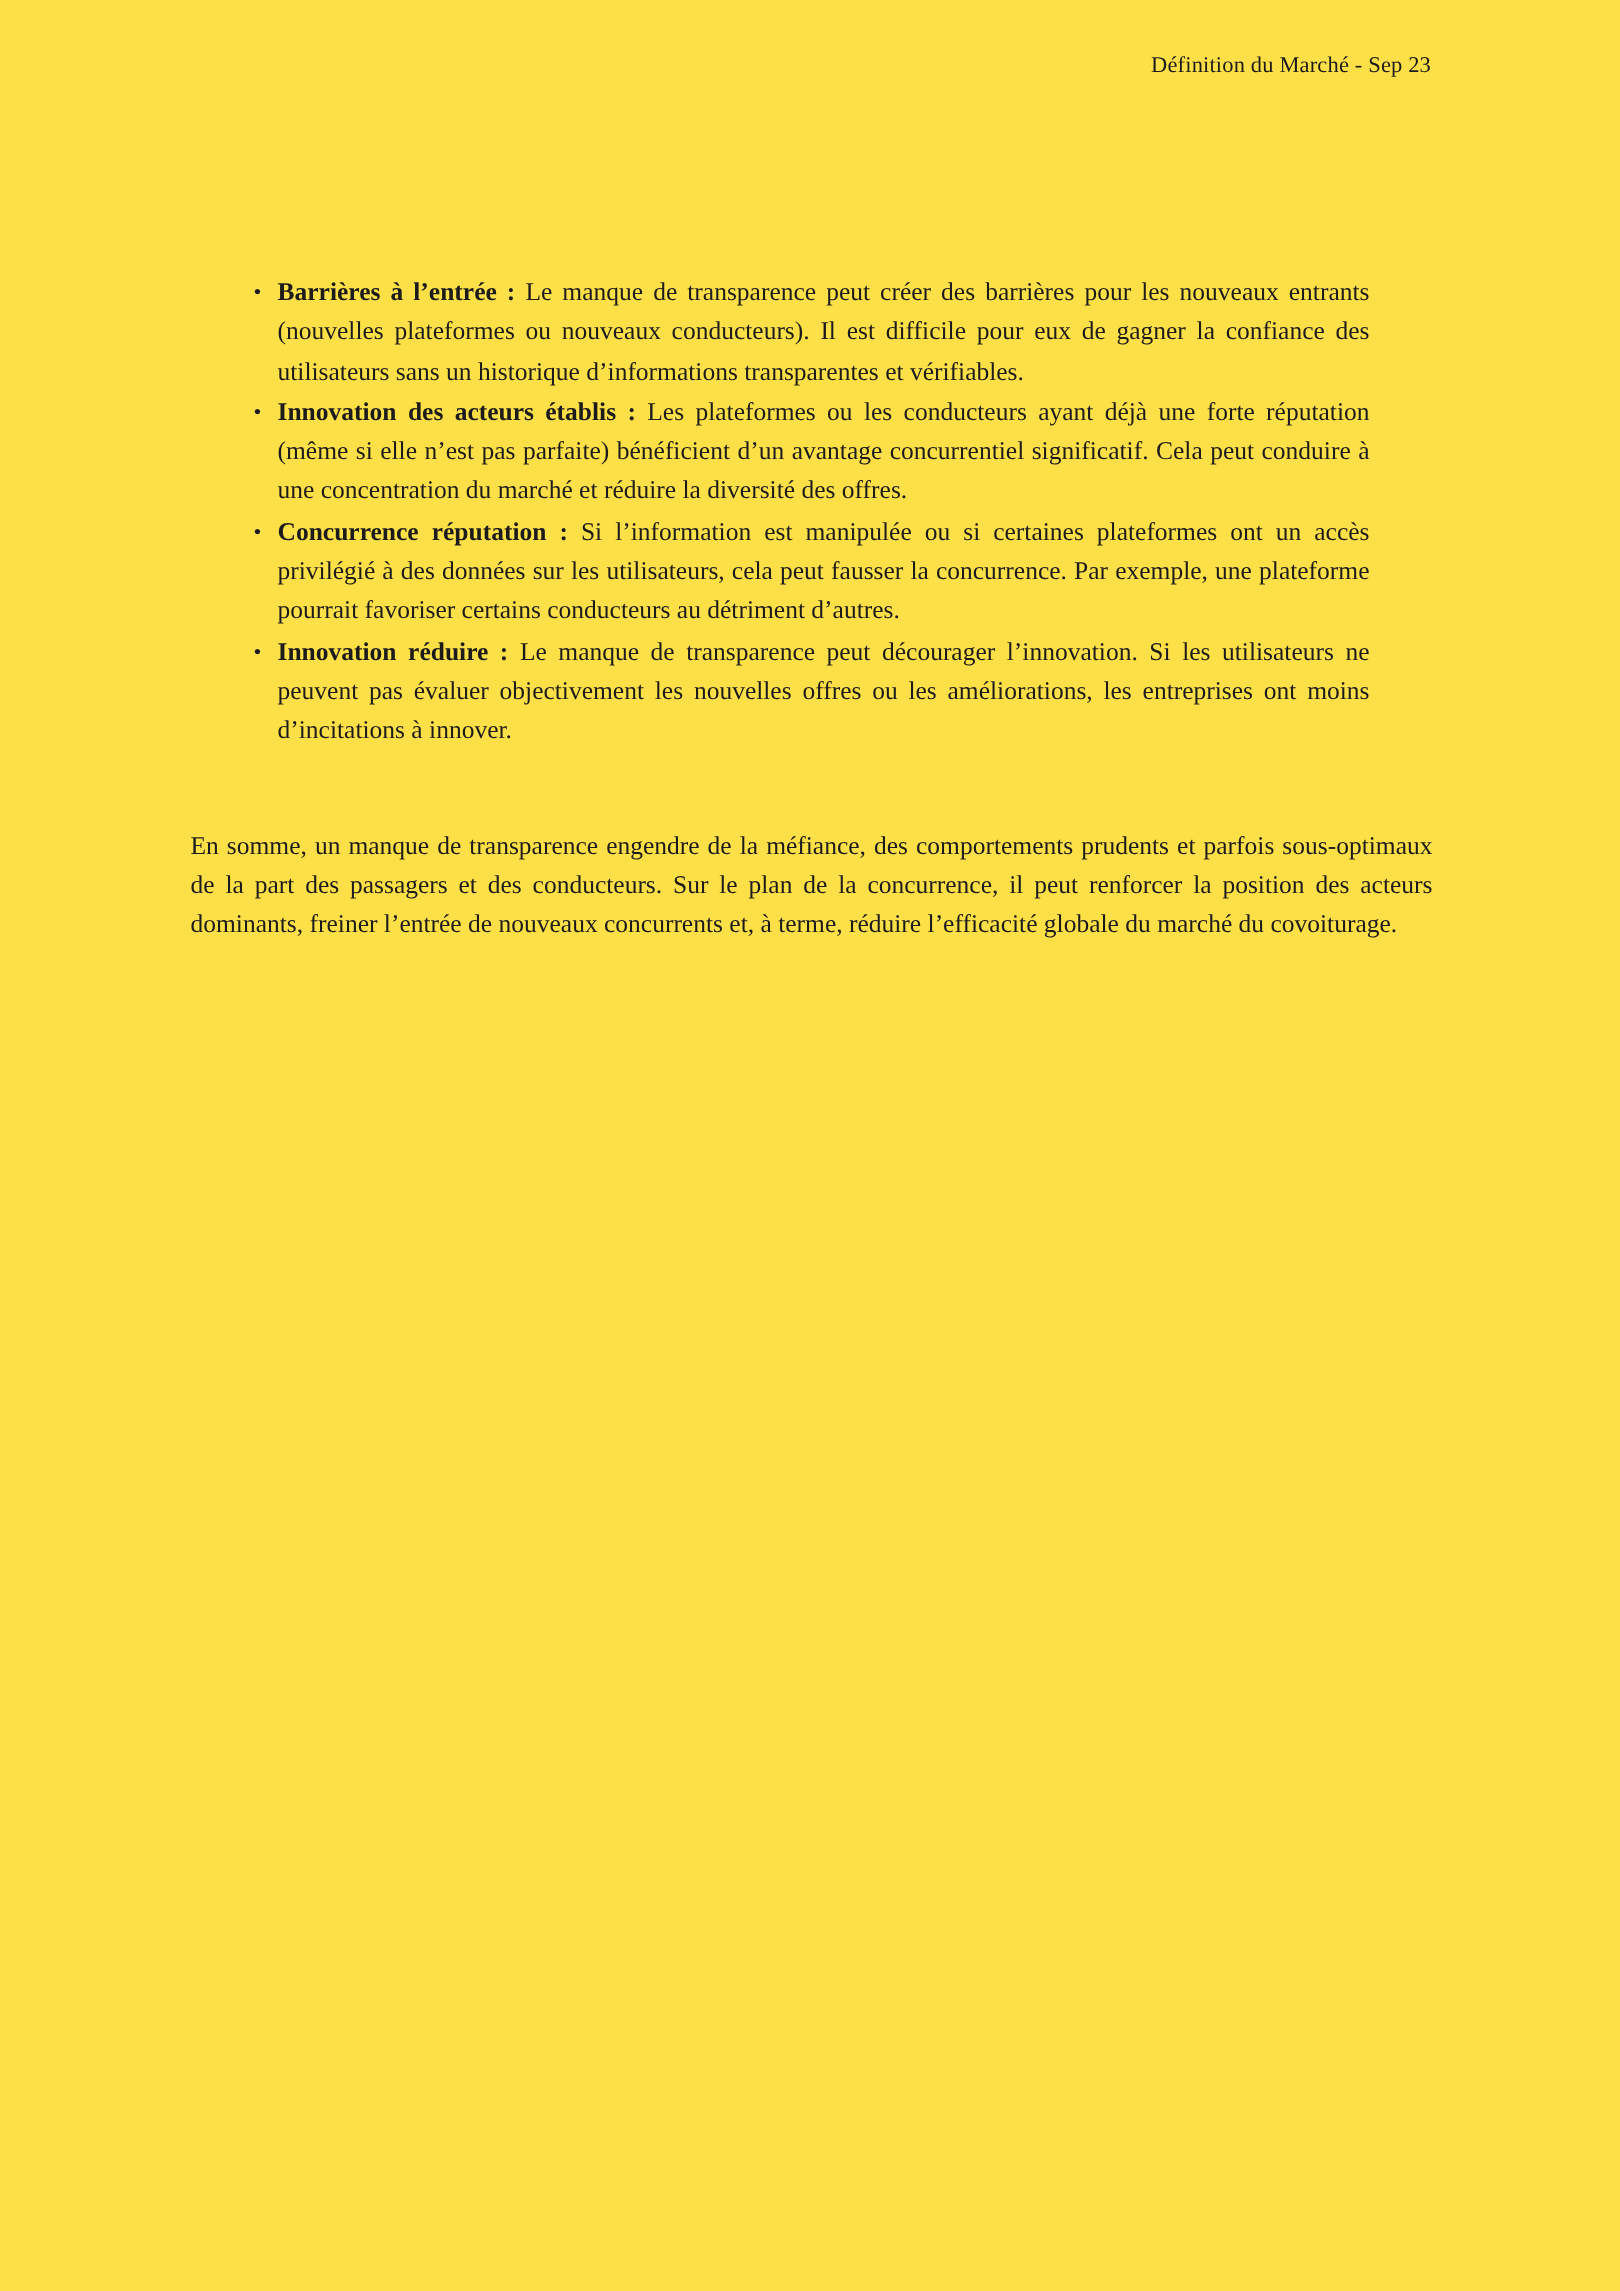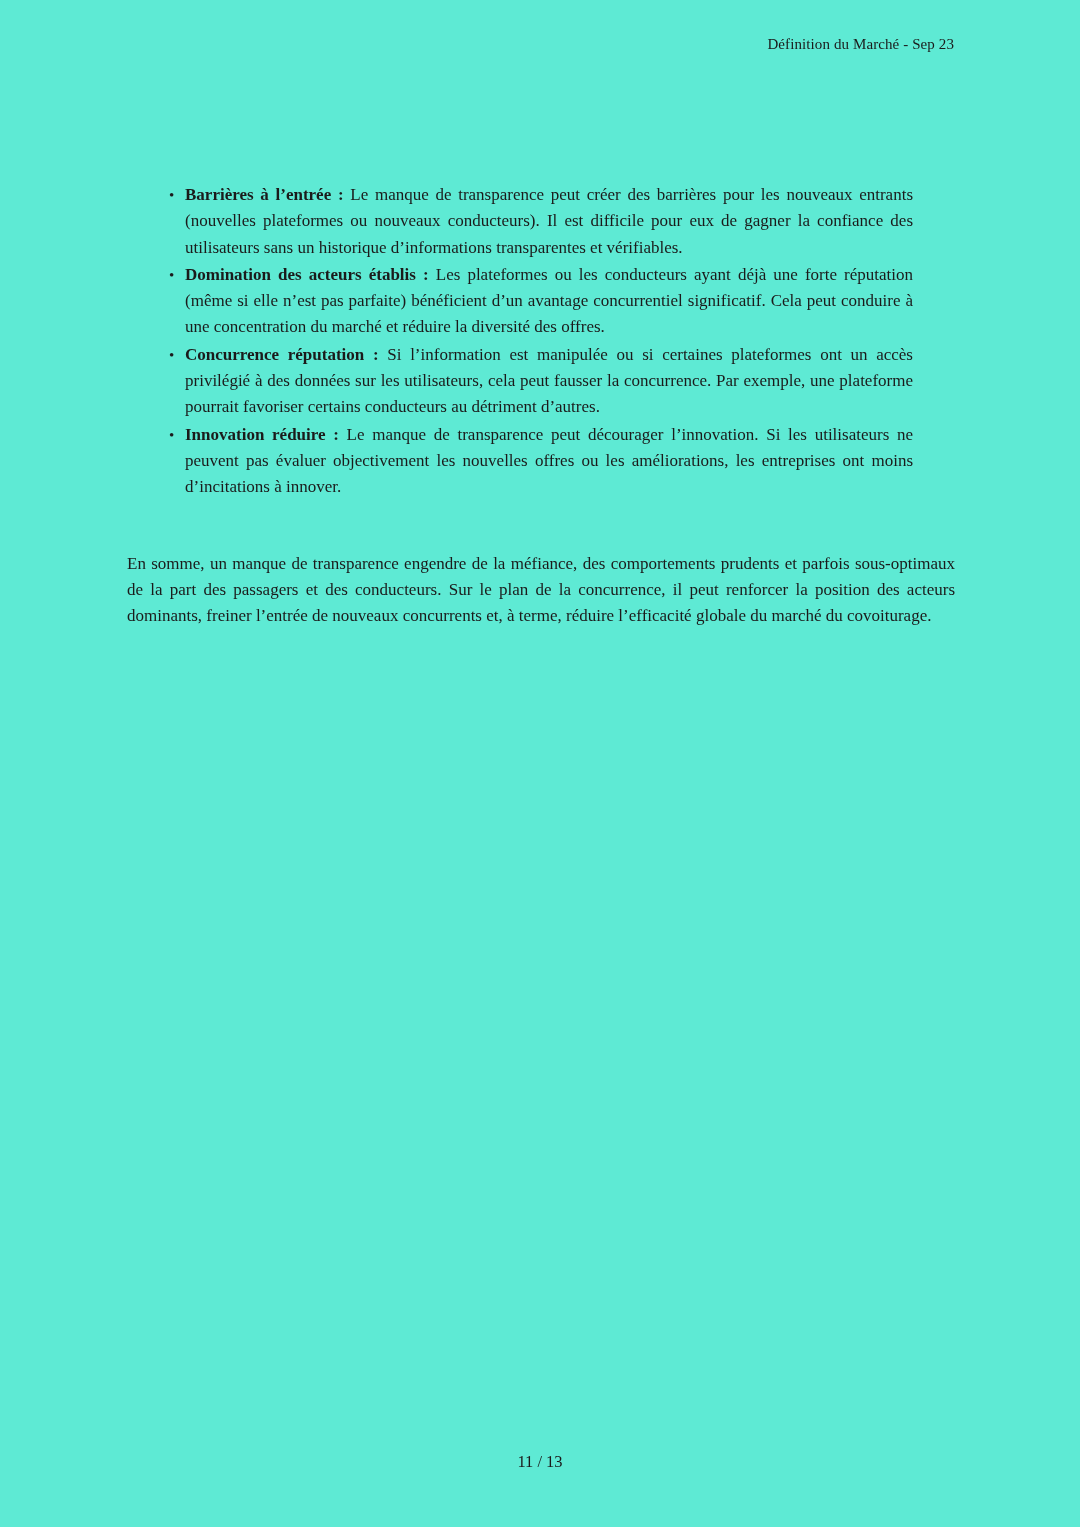--- a/index.html
+++ b/index.html
@@ -5,21 +5,21 @@
   html, body {
     margin: 0;
     padding: 0;
     background: #e8e8e8;
   }
   .page {
     position: relative;
     width: 1080px;
     height: 1527px;
     margin: 0 auto;
-    background: #5eead4;
+    background: #fde047;
     font-family: "Liberation Serif", serif;
     color: #1b1b1b;
     overflow: hidden;
   }
   .header {
     position: absolute;
     top: 36px;
     right: 126px;
     font-size: 15px;
     letter-spacing: 0.1px;
@@ -77,36 +77,33 @@
   <div class="content">
     <ul class="bullets">
   <li class="bullet-item">
     <span class="marker">•</span>
     <span class="lead">Barrières à l’entrée :</span>
     <span>Le manque de transparence peut créer des barrières pour les nouveaux entrants (nouvelles plateformes ou nouveaux conducteurs). Il est difficile pour eux de gagner la confiance des utilisateurs sans un historique d’informations transparentes et vérifiables.</span>
   </li>
 
   <li class="bullet-item">
     <span class="marker">•</span>
-    <span class="lead">Domination des acteurs établis :</span>
+    <span class="lead">Innovation des acteurs établis :</span>
     <span>Les plateformes ou les conducteurs ayant déjà une forte réputation (même si elle n’est pas parfaite) bénéficient d’un avantage concurrentiel significatif. Cela peut conduire à une concentration du marché et réduire la diversité des offres.</span>
   </li>
 
   <li class="bullet-item">
     <span class="marker">•</span>
     <span class="lead">Concurrence réputation :</span>
     <span>Si l’information est manipulée ou si certaines plateformes ont un accès privilégié à des données sur les utilisateurs, cela peut fausser la concurrence. Par exemple, une plateforme pourrait favoriser certains conducteurs au détriment d’autres.</span>
   </li>
 
   <li class="bullet-item">
     <span class="marker">•</span>
     <span class="lead">Innovation réduire :</span>
     <span>Le manque de transparence peut décourager l’innovation. Si les utilisateurs ne peuvent pas évaluer objectivement les nouvelles offres ou les améliorations, les entreprises ont moins d’incitations à innover.</span>
   </li>
 </ul>
     <p class="closing">En somme, un manque de transparence engendre de la méfiance, des comportements prudents et parfois sous-optimaux de la part des passagers et des conducteurs. Sur le plan de la concurrence, il peut renforcer la position des acteurs dominants, freiner l’entrée de nouveaux concurrents et, à terme, réduire l’efficacité globale du marché du covoiturage.</p>
   </div>
 
-  <div class="footer">
-    <span>11 / 13</span>
-  </div>
 
 </div>
 
 </body></html>

